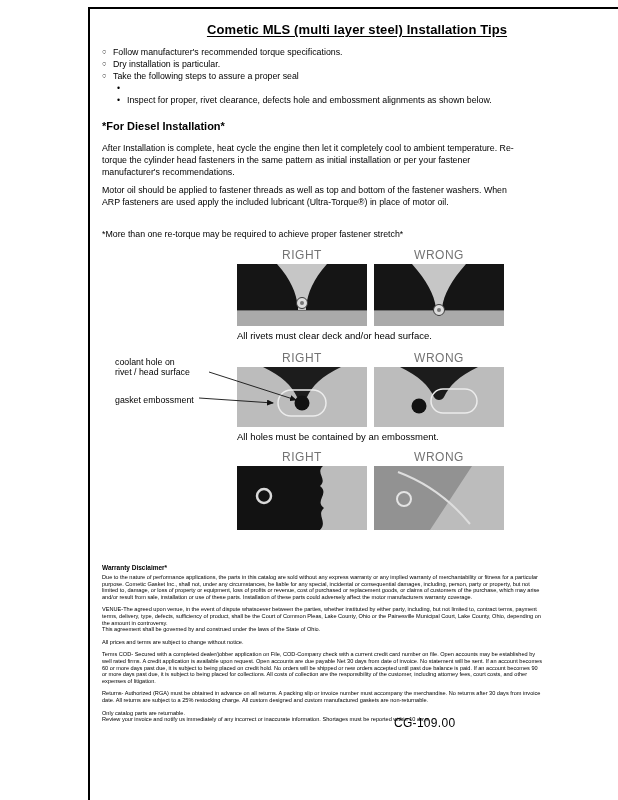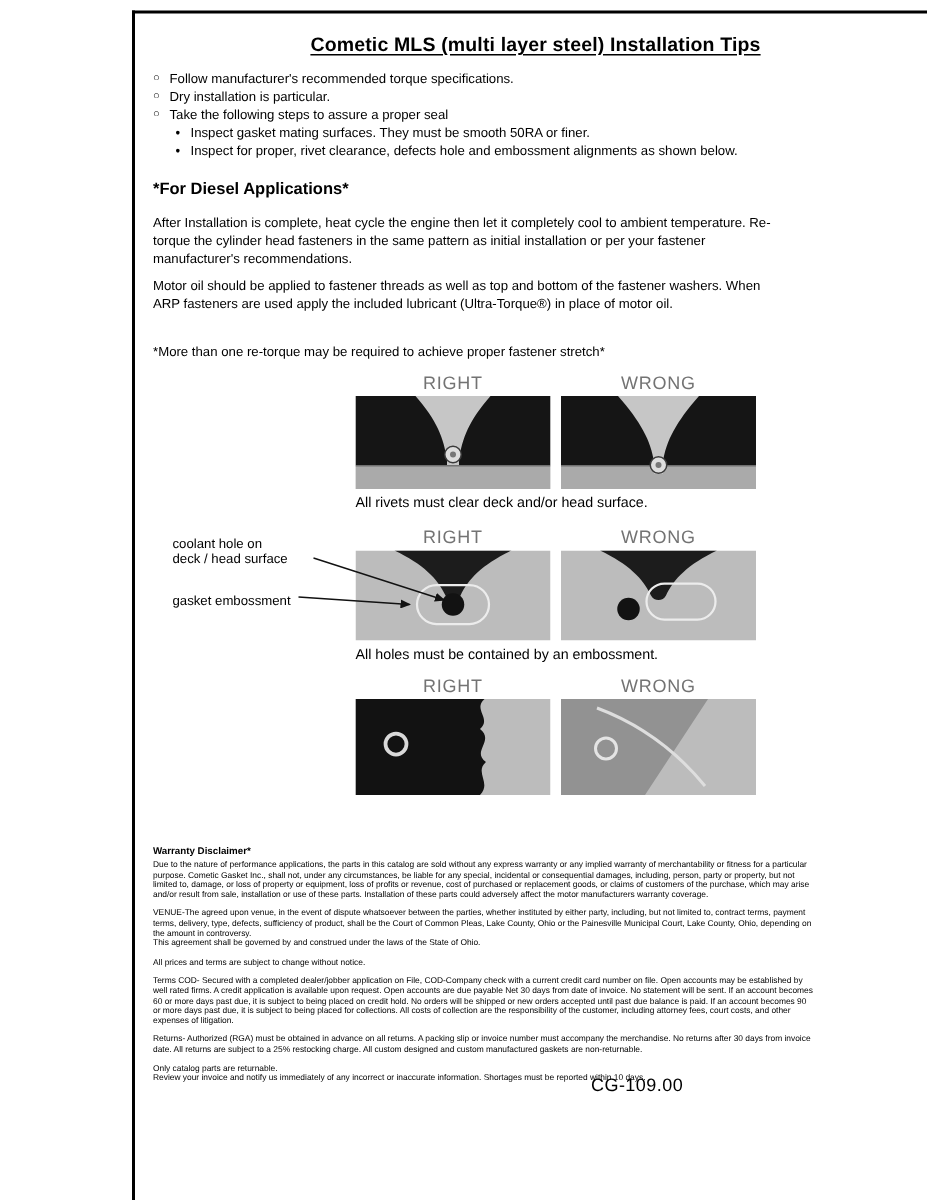--- a/index.html
+++ b/index.html
@@ -85,30 +85,29 @@
         <span class="tip-marker">○</span>
         <span>Dry installation is particular.</span>
       </div>
       <div class="tip">
         <span class="tip-marker">○</span>
         <span>Take the following steps to assure a proper seal</span>
       </div>
       <div class="subtips">
         <div class="tip">
           <span class="subtip-marker">•</span>
-          <span>Inspect gasket mating surfaces. They must be smooth 50RA or finer.</span>
         </div>
         <div class="tip">
           <span class="subtip-marker">•</span>
           <span>Inspect for proper, rivet clearance, defects hole and embossment alignments as shown below.</span>
         </div>
       </div>
     </div>
 
-    <h2 class="diesel-h">*For Diesel Applications*</h2>
+    <h2 class="diesel-h">*For Diesel Installation*</h2>
     <p class="para para2">After Installation is complete, heat cycle the engine then let it completely cool to ambient temperature. Re-torque the cylinder head fasteners in the same pattern as initial installation or per your fastener manufacturer's recommendations.</p>
     <p class="para">Motor oil should be applied to fastener threads as well as top and bottom of the fastener washers. When ARP fasteners are used apply the included lubricant (Ultra-Torque®) in place of motor oil.</p>
     <p class="note">*More than one re-torque may be required to achieve proper fastener stretch*</p>
 
     <div class="figure fig1">
       <div class="fig-head">
         <span>RIGHT</span>
         <span>WRONG</span>
       </div>
       <div class="fig-panels">
@@ -146,21 +145,21 @@
           <rect x="41" y="23" width="48" height="26" rx="13" fill="none" stroke="#ececec" stroke-width="1.5"></rect>
           <circle cx="65" cy="36" r="7.5" fill="#121212"></circle>
         </svg>
         <svg width="130" height="60" viewBox="0 0 130 60">
           <rect width="130" height="60" fill="#bcbcbc"></rect>
           <path d="M26,0 C45,9 55,19 60,30 C62,34 68,34 70,30 C75,19 85,9 104,0 Z" fill="#1c1c1c"></path>
           <rect x="57" y="22" width="46" height="24" rx="12" fill="none" stroke="#ececec" stroke-width="1.5"></rect>
           <circle cx="45" cy="39" r="7.5" fill="#121212"></circle>
         </svg>
         <div class="ann ann1">coolant hole on
-deck / head surface</div>
+rivet / head surface</div>
         <div class="ann ann2">gasket embossment</div>
         <svg class="ann-arrows" width="320" height="78" viewBox="0 0 320 78">
           <defs>
             <marker id="ah" markerWidth="7" markerHeight="6" refX="6" refY="3" orient="auto" markerUnits="userSpaceOnUse">
               <path d="M0,0 L7,3 L0,6 Z" fill="#111"></path>
             </marker>
           </defs>
           <line x1="96" y1="13" x2="183" y2="41" stroke="#111" stroke-width="0.9" marker-end="url(#ah)"></line>
           <line x1="86" y1="39" x2="160" y2="44" stroke="#111" stroke-width="0.9" marker-end="url(#ah)"></line>
         </svg>

